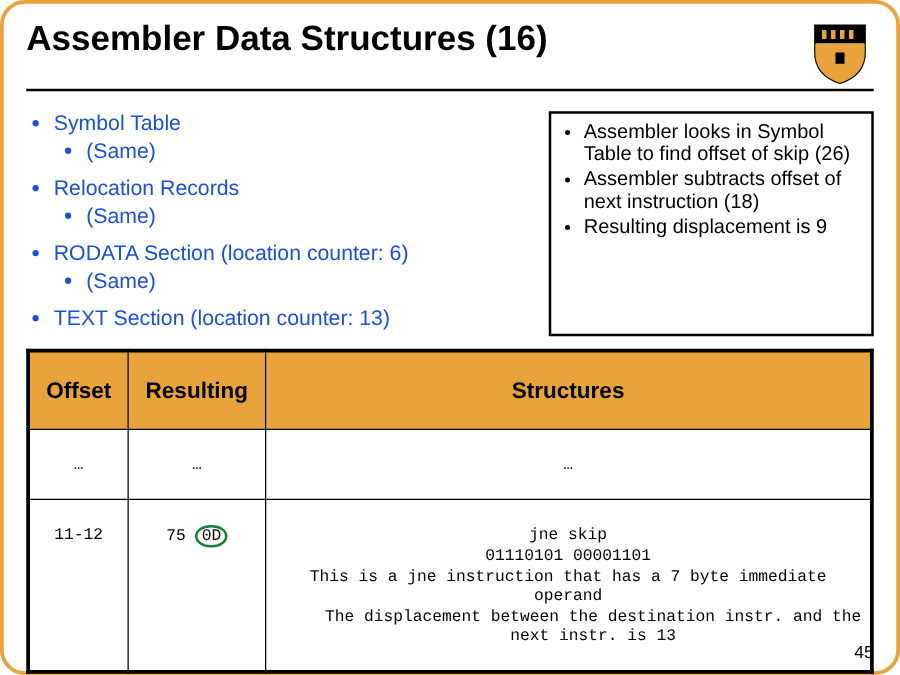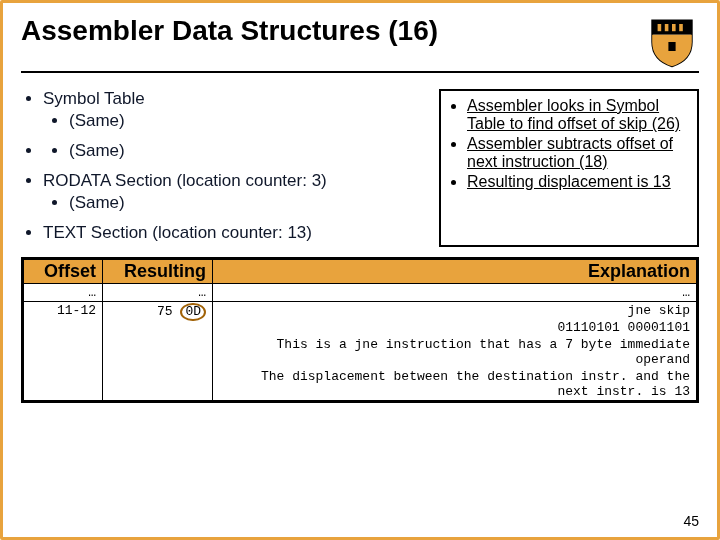--- a/index.html
+++ b/index.html
@@ -1,37 +1,37 @@
 <!DOCTYPE html>
 <html><head>
 <meta charset="utf-8">
 <style>
   * { box-sizing: border-box; margin: 0; padding: 0; }
   body { width: 720px; height: 540px; font-family: Arial, sans-serif; background: #fff; position: relative; }
-  .slide { width: 720px; height: 540px; border: 3px solid #e8a33d; border-radius: 2px; position: relative; padding: 12px 18px; }
+  .slide { width: 720px; height: 540px; border: 3px solid #e8a33d; border-radius: 20px; position: relative; padding: 12px 18px; }
   .title-row { display: flex; align-items: flex-start; justify-content: space-between; }
   .title { font-size: 28px; font-weight: bold; color: #000; }
   .underline { border-bottom: 2px solid #000; margin-top: 2px; width: 100%; }
   .shield { width: 54px; height: 54px; }
   .content { display: flex; gap: 14px; margin-top: 16px; }
-  .left { flex: 1; font-size: 17px; color: #0f172a; }
+  .left { flex: 1; font-size: 17px; color: #1d4ed8; }
   .left ul { list-style: disc; padding-left: 22px; }
   .left ul ul { list-style: disc; padding-left: 26px; font-size: 17px; margin-top: 2px; margin-bottom: 10px; }
   .left > ul > li { margin-bottom: 4px; }
   .callout { border: 2px solid #000; padding: 6px 8px 6px 4px; font-size: 16px; width: 260px; }
   .callout ul { list-style: disc; padding-left: 22px; }
-  .callout li { margin-bottom: 2px; text-decoration: underline; }
+  .callout li { margin-bottom: 2px; }
   .table-wrap { margin-top: 10px; }
   table { border-collapse: collapse; width: 100%; border: 3px solid #000; }
-  th, td { border: 1px solid #000; text-align: right; vertical-align: top; padding: 1px 6px; }
+  th, td { border: 1px solid #000; text-align: center; vertical-align: top; padding: 20px 6px; }
   thead th { background: #e8a33d; font-size: 18px; font-weight: bold; }
   tbody td { font-family: "Courier New", monospace; font-size: 13px; background: #fff; }
   .col-offset { width: 80px; }
   .col-contents { width: 110px; }
-  .circled { display: inline-block; border: 2px solid #a16207; border-radius: 50%; padding: 0 3px; line-height: 1.1; }
+  .circled { display: inline-block; border: 2px solid #15803d; border-radius: 50%; padding: 0 3px; line-height: 1.1; }
   .explain-main { margin-bottom: 2px; }
   .explain-sub { padding-left: 40px; display: block; }
   .pagenum { position: absolute; bottom: 8px; right: 18px; font-size: 14px; }
 </style>
 </head>
 <body>
 
 <div class="slide">
   <div class="title-row">
     <div style="flex:1">
@@ -53,49 +53,49 @@
   <div class="underline"></div>
 
   <div class="content">
     <div class="left">
       <ul>
         <li><span>Symbol Table</span>
           <ul>
               <li>(Same)</li>
             </ul>
         </li>
-        <li>
+        <li><span>Relocation Records</span>
           <ul>
               <li>(Same)</li>
             </ul>
         </li>
-        <li><span>RODATA Section (location counter: 3)</span>
+        <li><span>RODATA Section (location counter: 6)</span>
           <ul>
               <li>(Same)</li>
             </ul>
         </li>
         <li><span>TEXT Section (location counter: 13)</span></li>
       </ul>
     </div>
     <div class="callout">
       <ul>
         <li>Assembler looks in Symbol Table to find offset of skip (26)</li>
         <li>Assembler subtracts offset of next instruction (18)</li>
-        <li>Resulting displacement is 13</li>
+        <li>Resulting displacement is 9</li>
       </ul>
     </div>
   </div>
 
   <div class="table-wrap">
     <table>
       <thead>
         <tr>
           <th class="col-offset">Offset</th>
           <th class="col-contents">Resulting</th>
-          <th>Explanation</th>
+          <th>Structures</th>
         </tr>
       </thead>
       <tbody>
         <tr>
           <td>…</td>
           <td>…</td>
           <td>…</td>
         </tr>
         <tr>
           <td>11-12</td>

